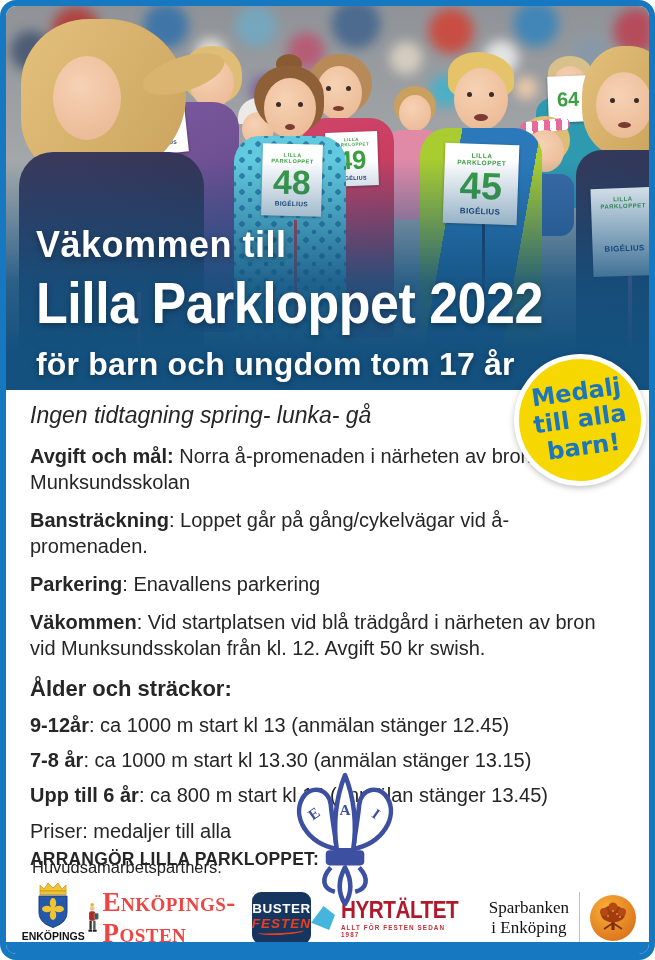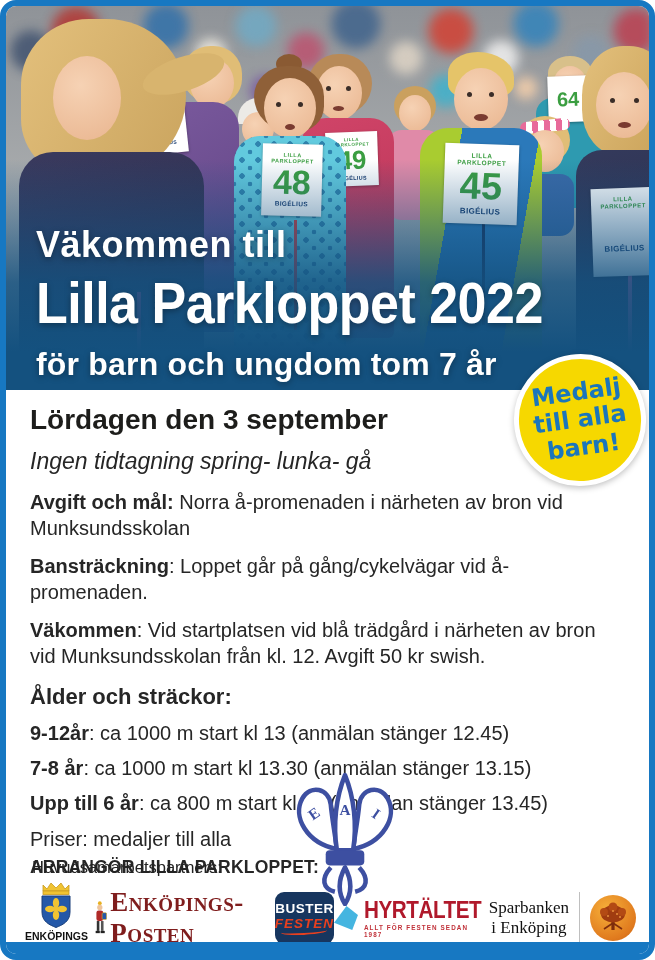--- a/index.html
+++ b/index.html
@@ -187,34 +187,34 @@
 
   
   .partners-heading { position: absolute; left: 26px; top: 852px; font-size: 16.5px; color: #222; }
   .partners-row { position: absolute; left: 14px; top: 876px; width: 616px; height: 72px;
     display: flex; align-items: center; justify-content: space-between; }
   .partner { display: flex; align-items: center; }
   .kommun { flex-direction: column; width: 96px; }
   .kommun-text { font-size: 10.5px; font-weight: 700; text-align: center; line-height: 1.08; color: #111; margin-top: 1px; }
   .posten { gap: 3px; }
   .posten-label { font-family: "Liberation Serif", serif; font-weight: 700; font-size: 27px;
-    font-variant: small-caps; color: #7f1d1d; letter-spacing: .5px; }
+    font-variant: small-caps; color: #ef4444; letter-spacing: .5px; }
   .buster { width: 68px; height: 52px; background: #17365f; border-radius: 9px;
     flex-direction: column; justify-content: center; align-items: center; display: flex; }
   .buster-l1 { color: #fff; font-weight: 700; font-size: 13.5px; letter-spacing: .5px; }
   .buster-l2 { color: #e8401f; font-weight: 700; font-style: italic; font-size: 13.5px; letter-spacing: 1px; }
   .buster-swoosh { width: 46px; height: 7px; border-bottom: 2.5px solid #e8401f;
     border-radius: 50%; transform: rotate(-3deg); margin-top: -3px; }
   .hyrtaltet { gap: 6px; }
   .hyrt-icon { width: 24px; height: 24px; background: #45b5e0;
     clip-path: polygon(52% 0, 100% 38%, 76% 100%, 0 70%); }
   .hyrt-title { font-size: 22px; font-weight: 700; color: #b0192b; letter-spacing: -.5px;
     transform: scale(.94, 1.08); transform-origin: left center; line-height: 1; }
   .hyrt-tagline { font-size: 6.3px; font-weight: 700; color: #c03038; letter-spacing: 1.1px; margin-top: 3px; }
-  .sparbanken { gap: 10px; }
+  .sparbanken { gap: 10px; margin-left: 23px; }
   .sparb-text { font-family: "Liberation Serif", serif; font-size: 17px; color: #111;
     text-align: center; line-height: 1.15; }
   .sparb-divider { width: 1px; height: 52px; background: #bfbfbf; }
   .sparb-circle { width: 46px; height: 46px; border-radius: 50%;
     background: radial-gradient(circle at 38% 32%, #f7b13a, #e07a1e 70%, #c65f12); position: relative; }
 
   .bottom-bar { position: absolute; left: 0; bottom: 0; width: 100%; height: 12px; background: #1778c2; z-index: 40; }
 </style>
 </head>
 <body>
@@ -338,36 +338,36 @@
         <span class="ev">PARKLOPPET</span>
         <span class="sp">BIGÉLIUS</span>
       </div>
     </div>
 
     <div class="hero-overlay"></div>
 
     <div class="hero-titles">
       <div class="welcome">Väkommen till</div>
       <div class="main-title">Lilla Parkloppet 2022</div>
-      <div class="sub-title">för barn och ungdom tom 7 år</div>
+      <div class="sub-title">för barn och ungdom tom 17 år</div>
     </div>
   </div>
 
   <div class="badge">
     <span>Medalj</span>
     <span>till alla</span>
     <span>barn!</span>
   </div>
 
   <div class="content">
-    <div class="date-heading">Lördagen den 3 september</div>
     <div class="tagline">Ingen tidtagning spring- lunka- gå</div>
 
     <p class="info"><b>Avgift och mål:</b><span> Norra å-promenaden i närheten av bron vid Munksundsskolan</span></p>
     <p class="info"><b>Bansträckning</b><span>: Loppet går på gång/cykelvägar vid å-promenaden.</span></p>
+    <p class="info"><b>Parkering</b><span>: Enavallens parkering</span></p>
     <p class="info"><b>Väkommen</b><span>: Vid startplatsen vid blå trädgård i närheten av bron vid Munksundsskolan från kl. 12. Avgift 50 kr swish.</span></p>
 
     <div class="ages-heading">Ålder och sträckor:</div>
     <p class="age-line"><b>9-12år</b><span>: ca 1000 m start kl 13 (anmälan stänger 12.45)</span></p>
     <p class="age-line"><b>7-8 år</b><span>: ca 1000 m start kl 13.30 (anmälan stänger 13.15)</span></p>
     <p class="age-line"><b>Upp till 6 år</b><span>: ca 800 m start kl 14 (anmälan stänger 13.45)</span></p>
 
     <p class="prizes">Priser: medaljer till alla</p>
     <div class="organizer">ARRANGÖR LILLA PARKLOPPET:</div>
   </div>

